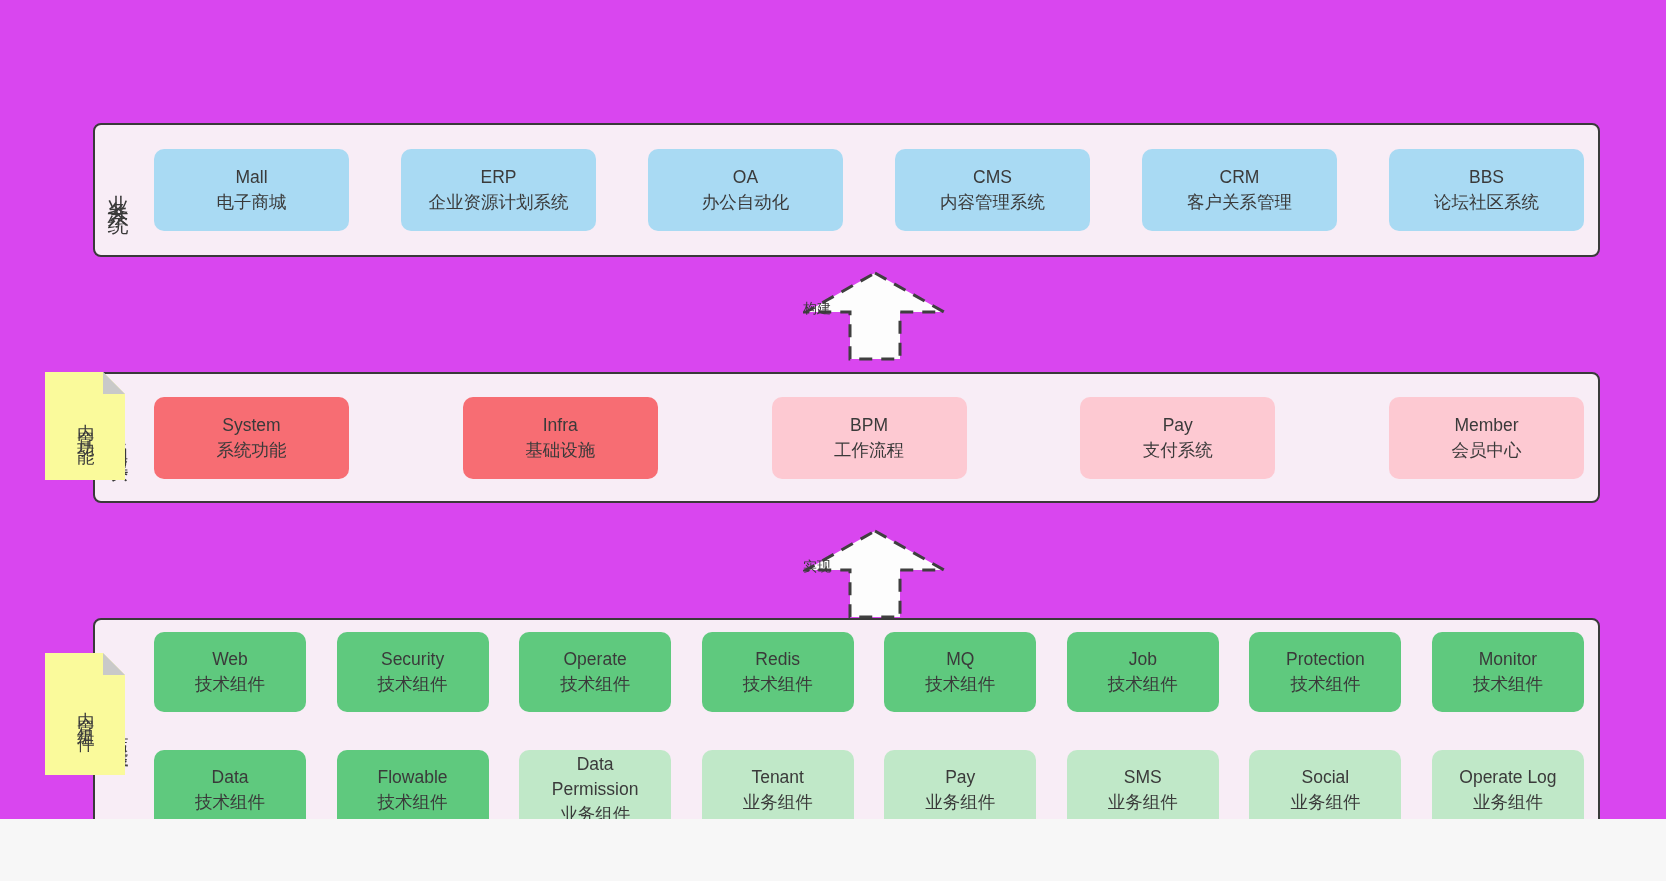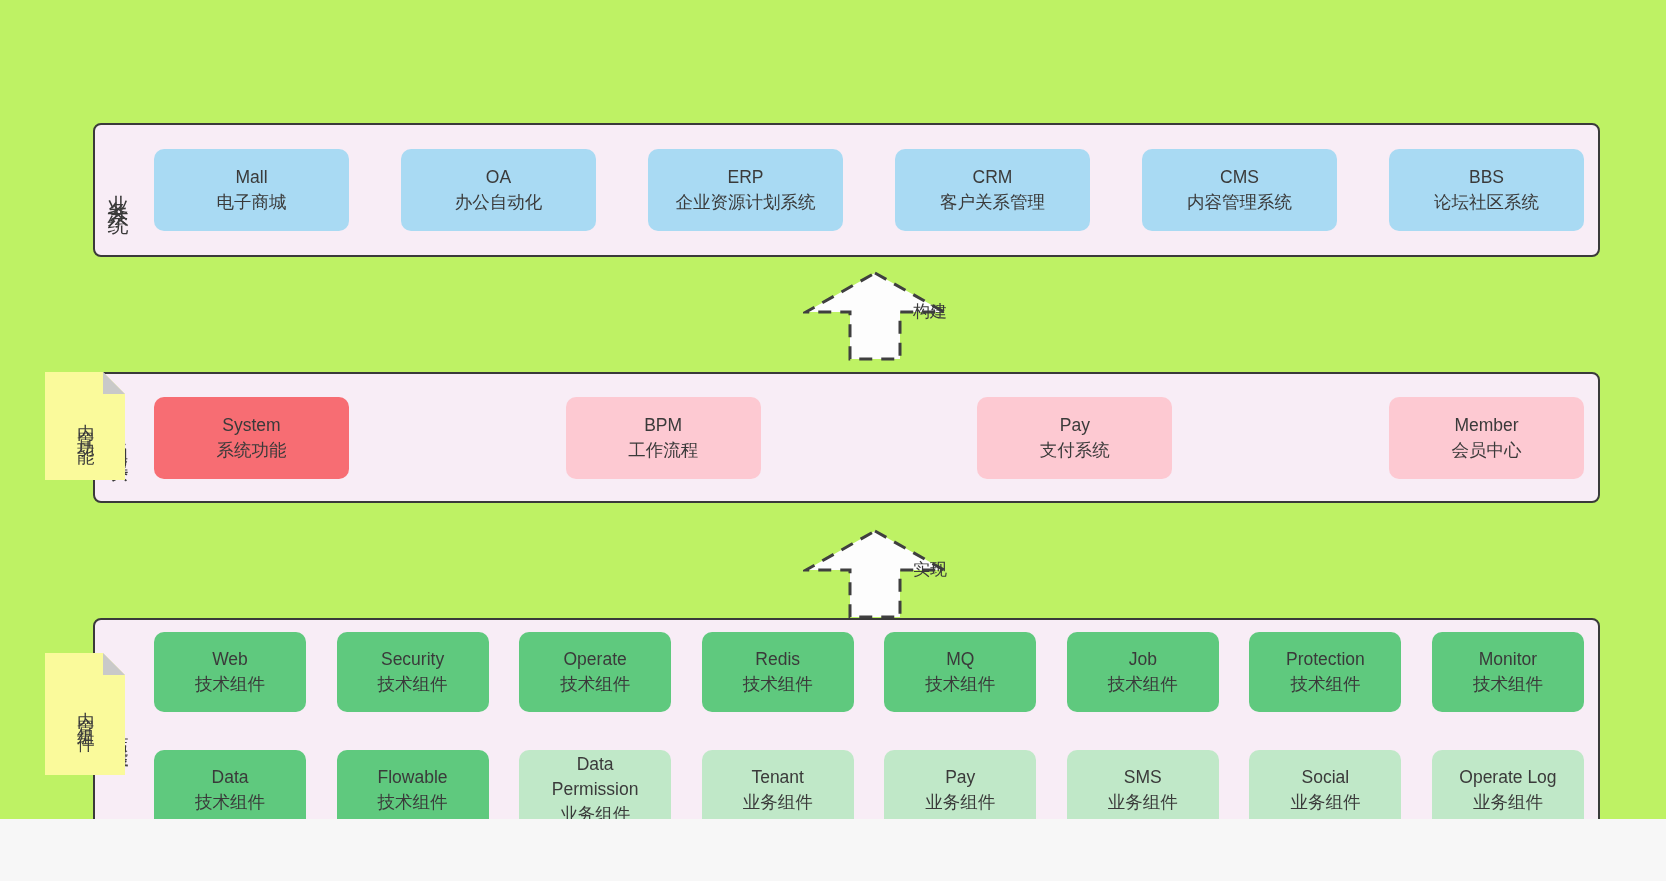--- a/index.html
+++ b/index.html
@@ -1,19 +1,19 @@
 <!DOCTYPE html>
 <html><head>
 <meta charset="utf-8">
 <title>Diagram</title>
 <style>
   * { margin:0; padding:0; box-sizing:border-box; }
   html,body { background:#f7f7f7; }
   body { font-family:"Liberation Sans","DejaVu Sans",sans-serif; color:#3a3a3a; }
-  .page { position:relative; width:1666px; height:819px; background:#bef264; overflow:hidden; }
+  .page { position:relative; width:1666px; height:819px; background:#d946ef; overflow:hidden; }
 
   .panel { position:absolute; left:93px; width:1507px; background:#f8edf6;
            border:2px solid #3a3a3a; border-radius:8px; display:flex; align-items:center; z-index:1; }
   .panel-1 { top:123px; height:134px; }
   .panel-2 { top:372px; height:131px;align-items:center; }
   .panel-3 { top:618px; height:225px; }
 
   .panel-label { writing-mode:vertical-rl; text-orientation:upright; font-size:21px;
                  letter-spacing:6px; margin-left:13px; flex:0 0 auto; line-height:1; }
 
@@ -31,22 +31,22 @@
   .blue   { background:#a9daf3; }
   .red    { background:#f76d73; }
   .pink   { background:#fdc9d2; }
   .green  { background:#5fc97e; }
   .lgreen { background:#c0e8c8; }
 
   .arrow { position:absolute; left:803px; width:144px; height:92px; z-index:0; }
   .arrow-1 { top:270px; }
   .arrow-2 { top:528px; }
   .arrow svg { display:block; width:144px; height:92px; }
-  .arrow-label { position:absolute; left:0; right:0; top:30px; text-align:right;
-                 font-size:17px; color:#3a3a3a; }
+  .arrow-label { position:absolute; left:0; right:0; top:30px; text-align:left;
+                 font-size:14px; color:#3a3a3a; }
 
   .note { position:absolute; left:45px; width:80px; background:#fafa9b; z-index:2;
           clip-path:polygon(0 0, calc(100% - 22px) 0, 100% 22px, 100% 100%, 0 100%);
           display:flex; align-items:center; justify-content:center; }
   .note-1 { top:372px; height:108px; }
   .note-2 { top:653px; height:122px; }
   .note-fold { position:absolute; top:0; right:0; width:22px; height:22px;
                background:linear-gradient(to bottom left, rgba(0,0,0,0) 49%, #c9c9c9 50%); }
   .note-label { writing-mode:vertical-rl; text-orientation:upright; font-size:17.5px;
                 letter-spacing:8px; line-height:1; }
@@ -57,34 +57,34 @@
 <div class="page">
 
   <div class="panel panel-1">
     <div class="panel-label">业务系统</div>
     <div class="panel-content">
       <div class="box box-w blue">
         <span class="title">Mall</span>
         <span class="subtitle">电子商城</span>
       </div>
       <div class="box box-w blue">
+        <span class="title">ERP</span>
+        <span class="subtitle">企业资源计划系统</span>
+      </div>
+      <div class="box box-w blue">
         <span class="title">OA</span>
         <span class="subtitle">办公自动化</span>
       </div>
       <div class="box box-w blue">
-        <span class="title">ERP</span>
-        <span class="subtitle">企业资源计划系统</span>
+        <span class="title">CMS</span>
+        <span class="subtitle">内容管理系统</span>
       </div>
       <div class="box box-w blue">
         <span class="title">CRM</span>
         <span class="subtitle">客户关系管理</span>
-      </div>
-      <div class="box box-w blue">
-        <span class="title">CMS</span>
-        <span class="subtitle">内容管理系统</span>
       </div>
       <div class="box box-w blue">
         <span class="title">BBS</span>
         <span class="subtitle">论坛社区系统</span>
       </div>
     </div>
   </div>
 
   <div class="arrow arrow-1">
     <svg viewBox="0 0 144 92">
@@ -98,20 +98,24 @@
     <div class="note-label">内置功能</div>
   </div>
 
   <div class="panel panel-2">
     <div class="panel-label">通用模块</div>
     <div class="panel-content">
       <div class="box box-w red">
         <span class="title">System</span>
         <span class="subtitle">系统功能</span>
       </div>
+      <div class="box box-w red">
+        <span class="title">Infra</span>
+        <span class="subtitle">基础设施</span>
+      </div>
       <div class="box box-w pink">
         <span class="title">BPM</span>
         <span class="subtitle">工作流程</span>
       </div>
       <div class="box box-w pink">
         <span class="title">Pay</span>
         <span class="subtitle">支付系统</span>
       </div>
       <div class="box box-w pink">
         <span class="title">Member</span>

